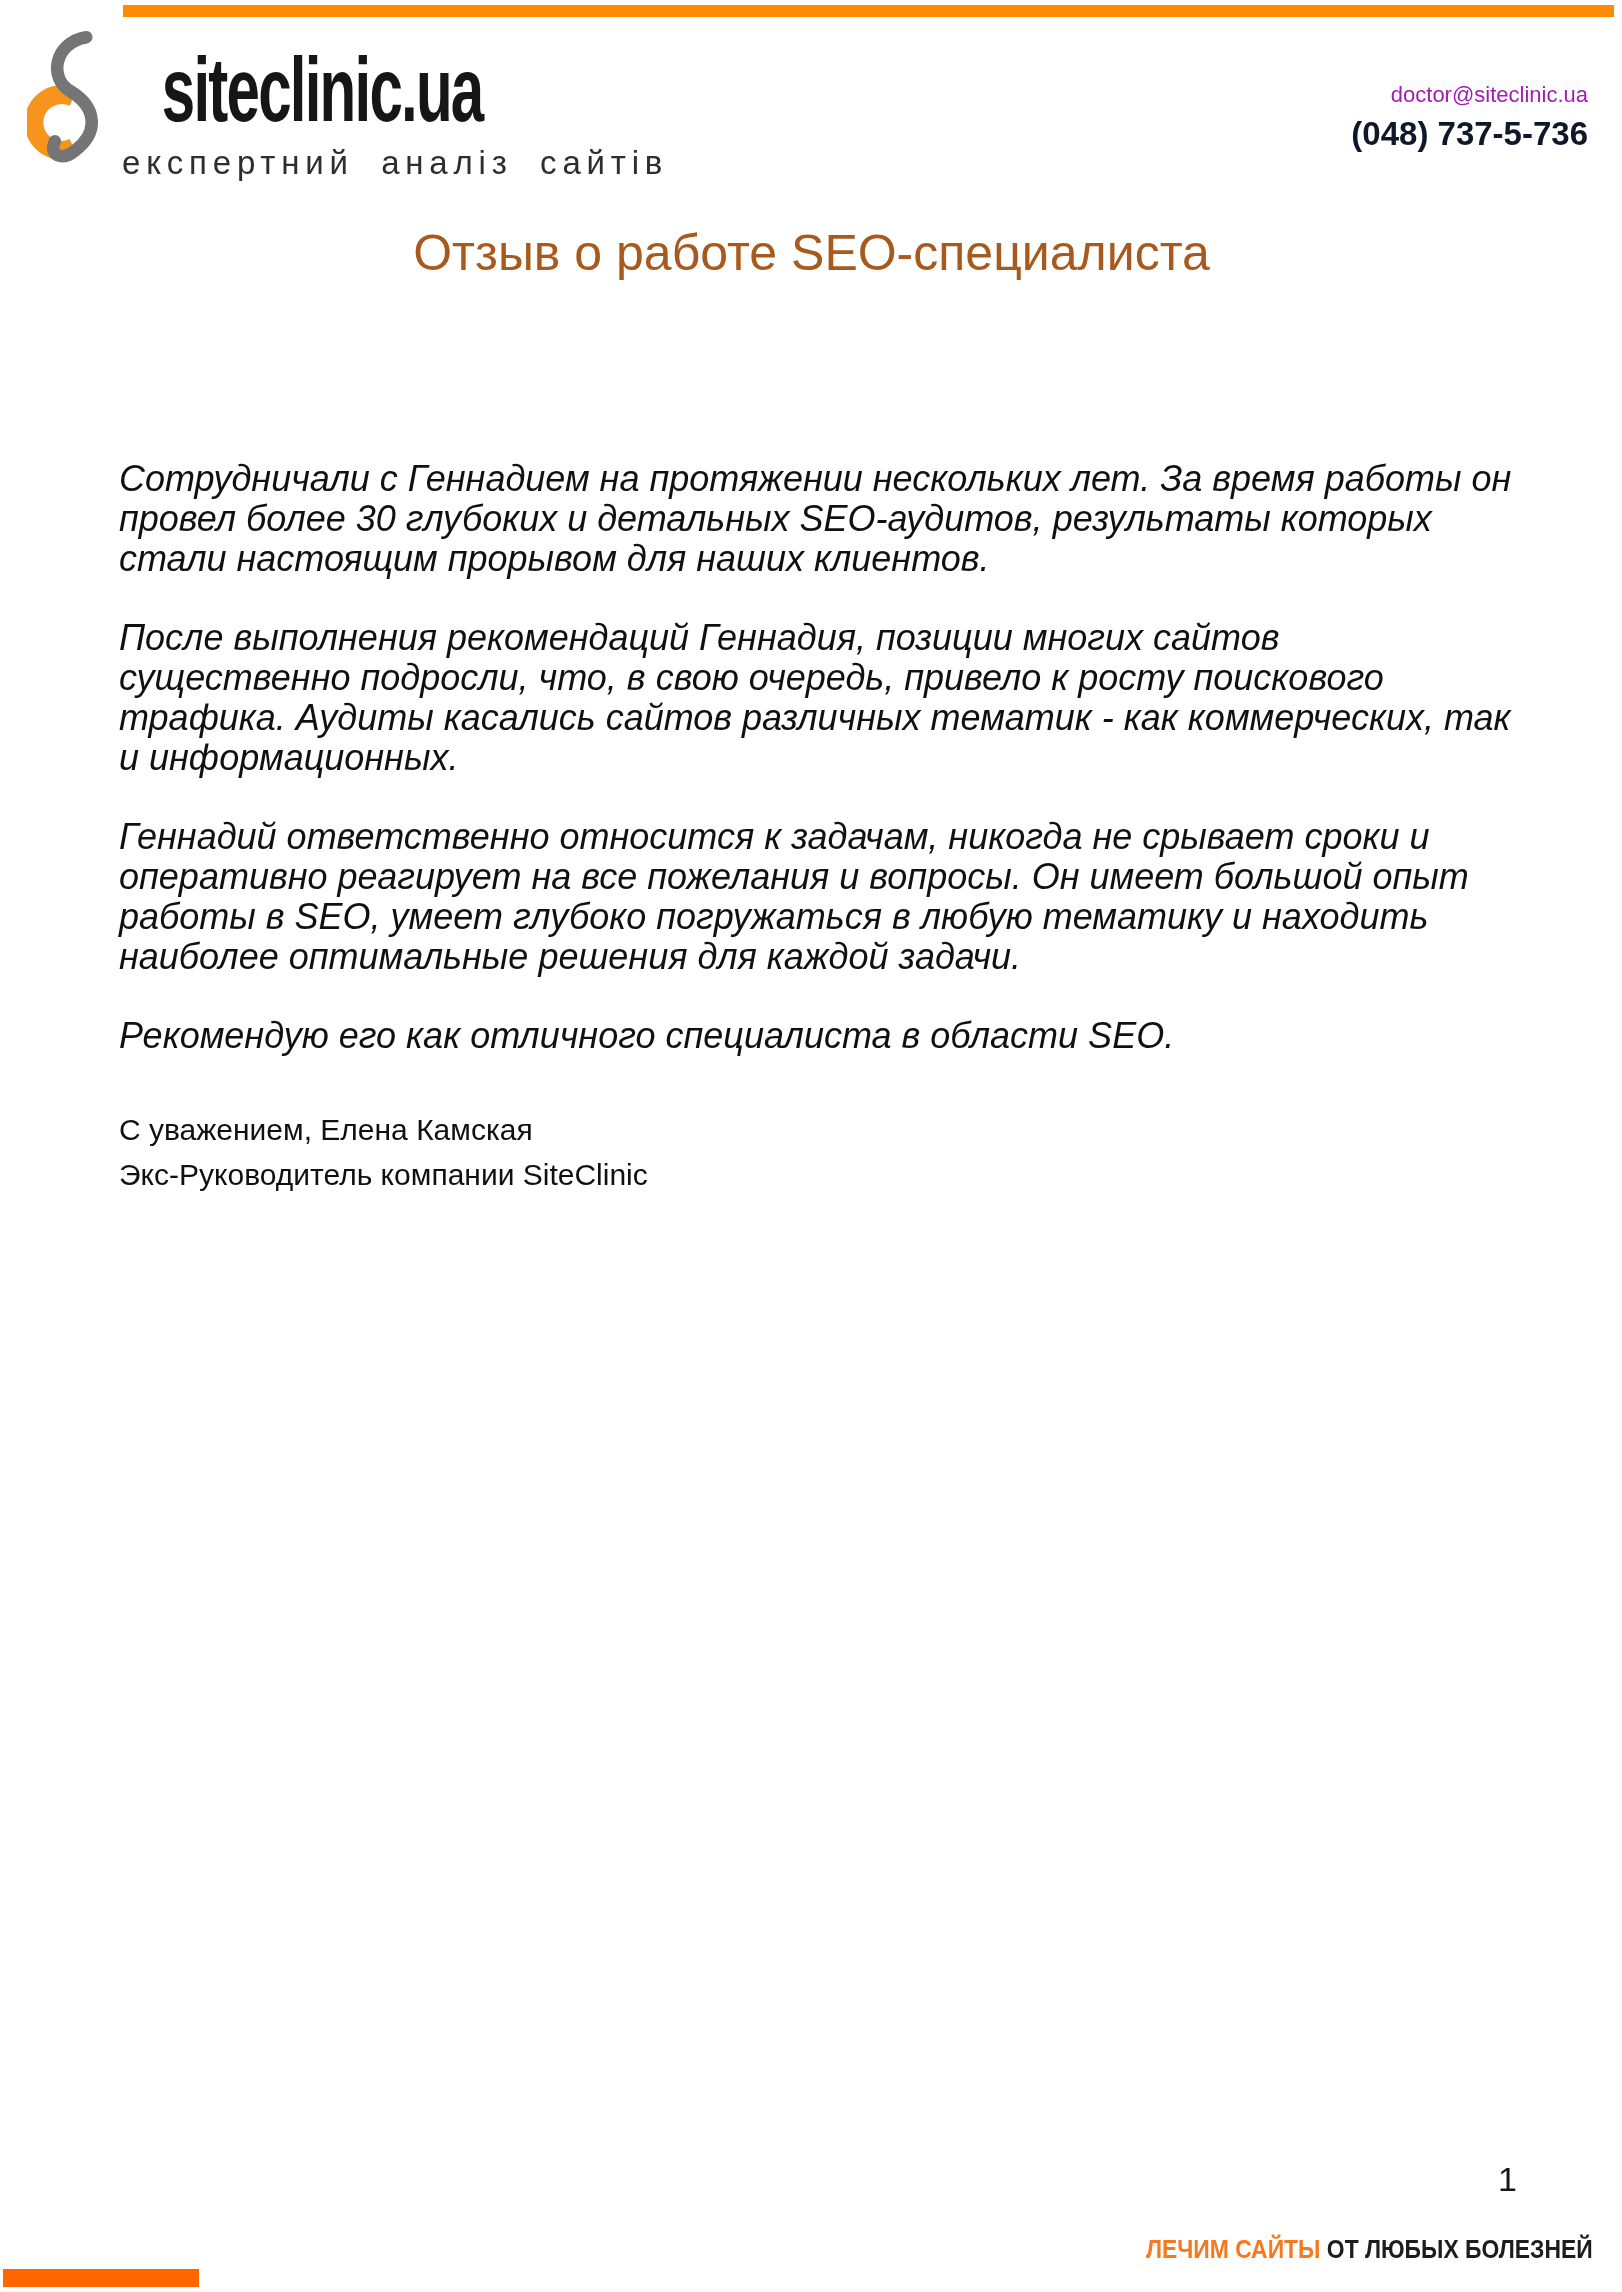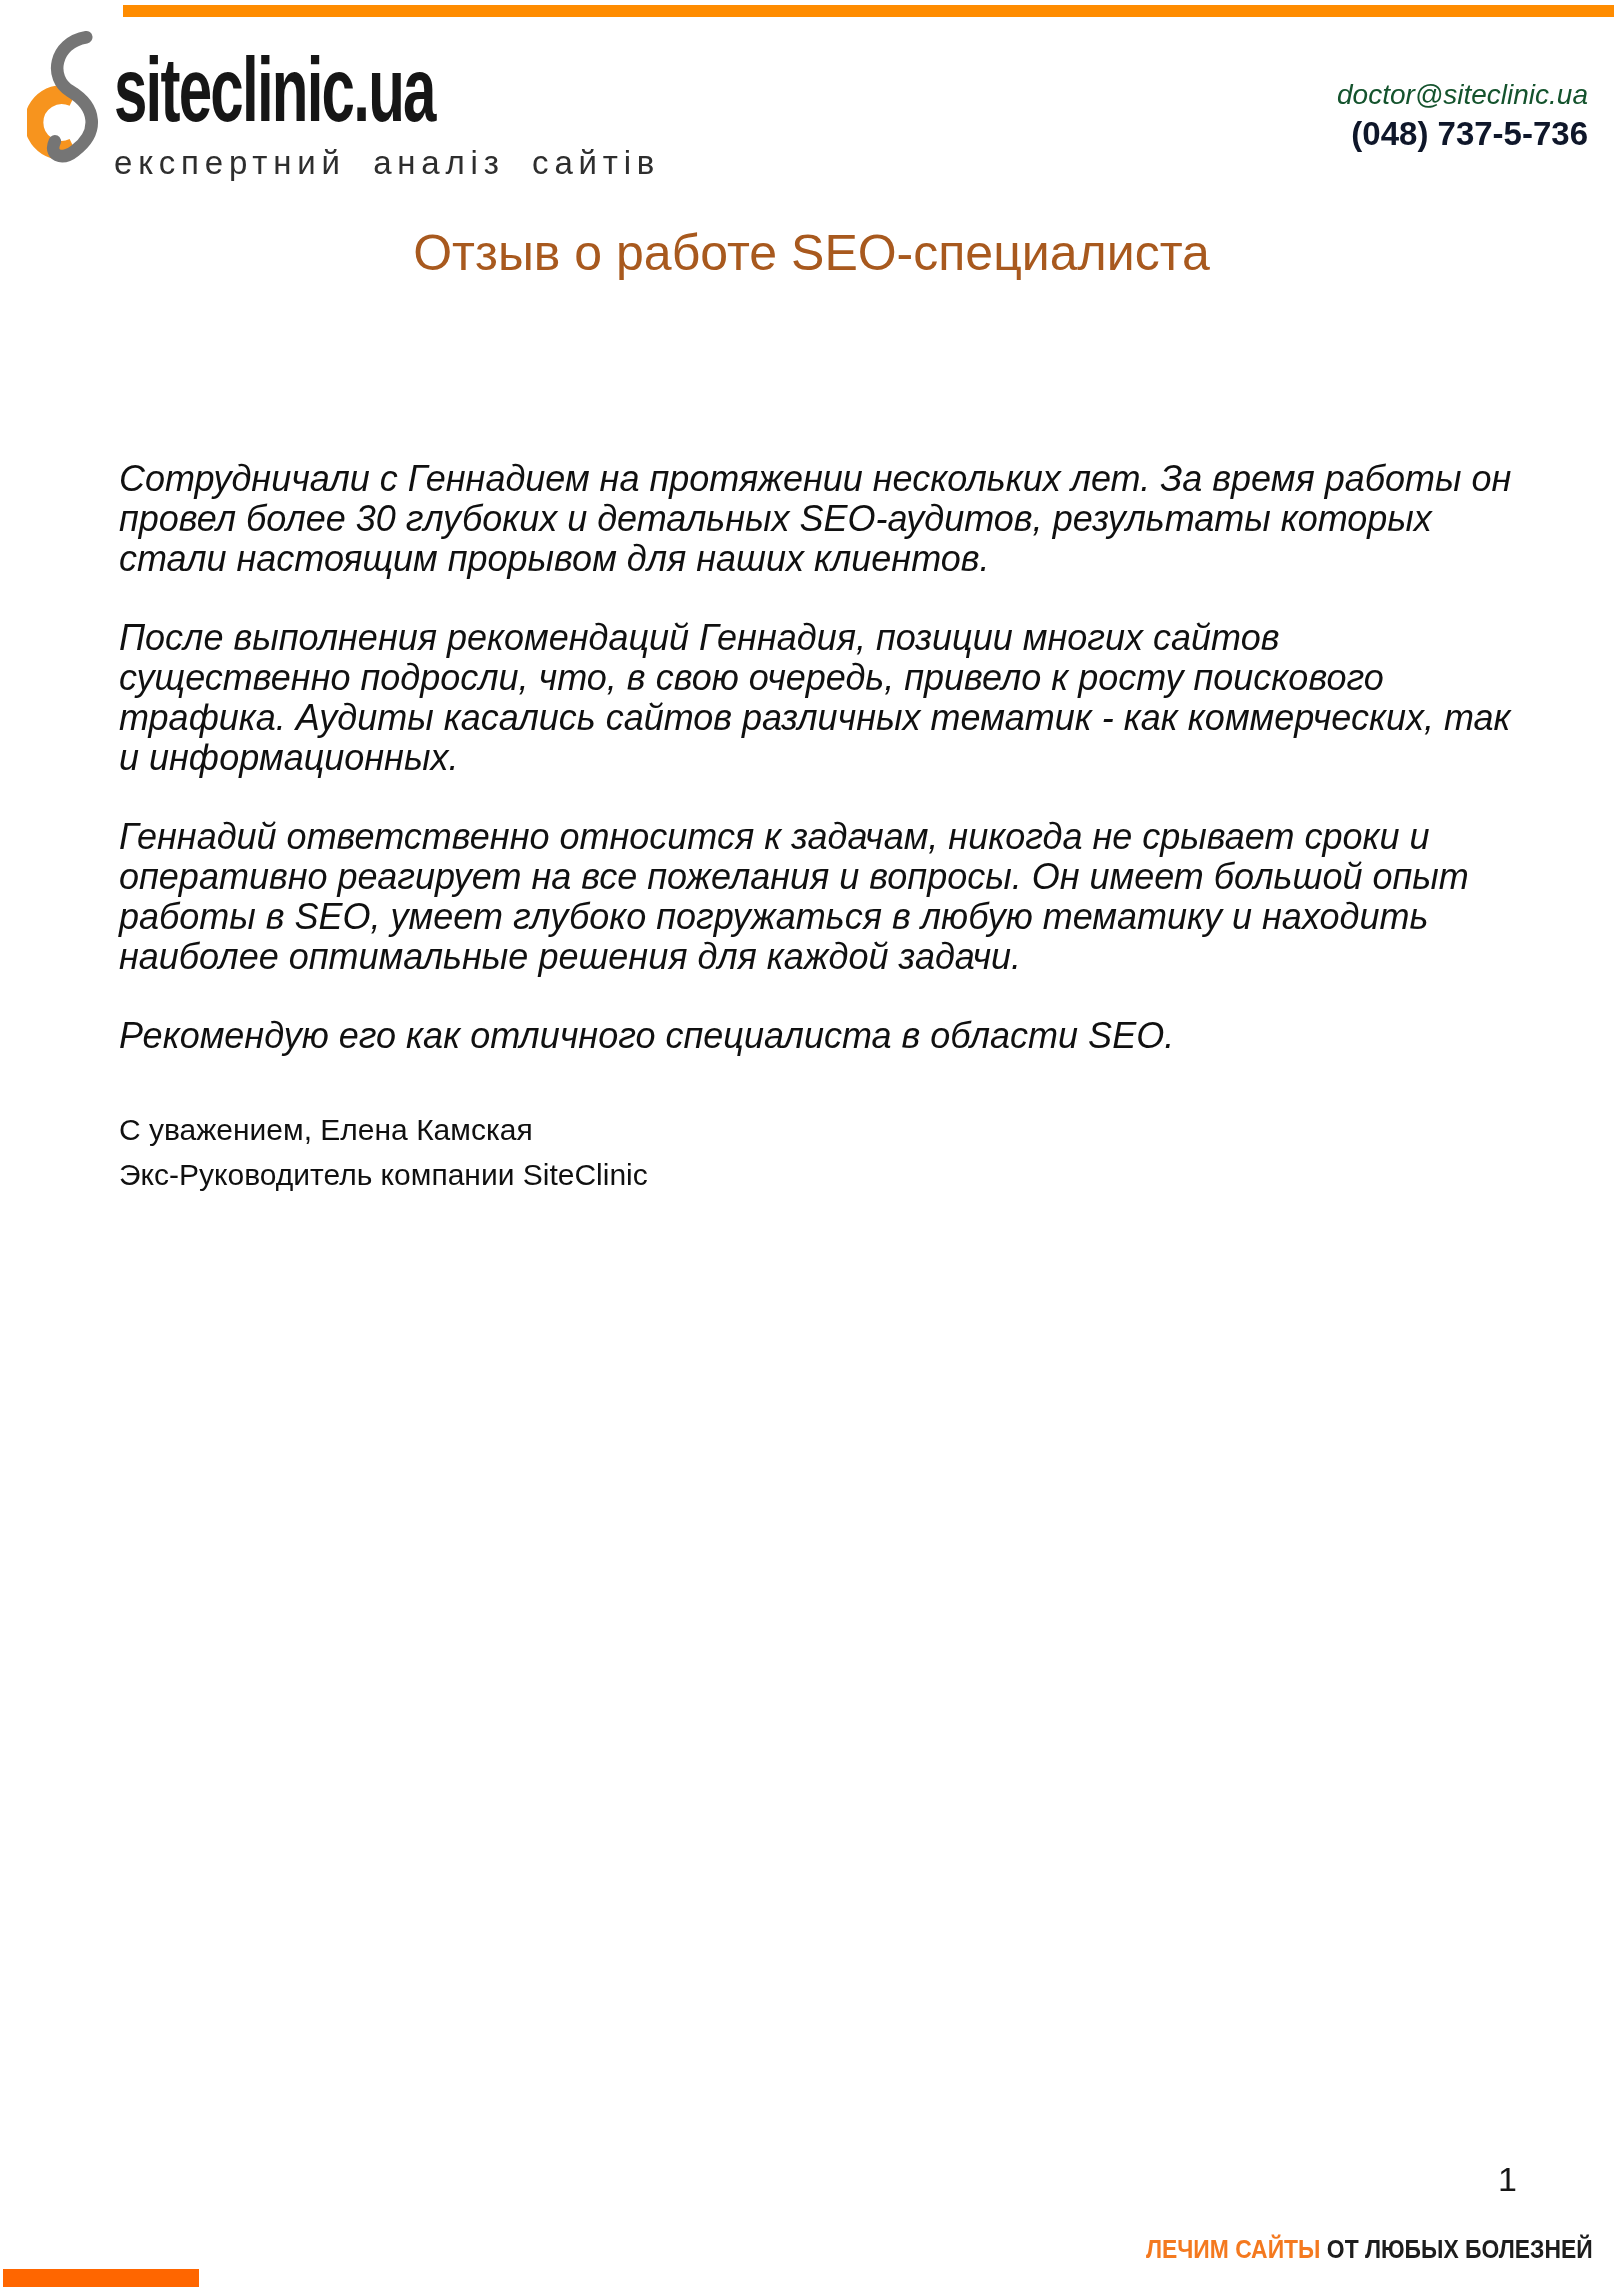--- a/index.html
+++ b/index.html
@@ -16,38 +16,38 @@
   .top-bar {
     position:absolute; left:123px; top:5.4px;
     width:1491px; height:11.6px;
     background:#FF8C00;
   }
   .logo {
     position:absolute; left:27px; top:30px;
     display:flex; align-items:flex-start;
   }
   .logo-mark { width:79px; height:140px; flex:0 0 auto; }
-  .logo-textcol { margin-left:8px; padding-top:14.3px; }
+  .logo-textcol { margin-left:16px; padding-top:14.3px;text-align:right; }
   .logo-brand {
     font-size:91px; font-weight:bold; color:#161616;
     letter-spacing:-2.7px; line-height:1;
     transform:scaleX(0.66); transform-origin:left top;
     white-space:nowrap;
   }
   .logo-tagline {
     margin-top:9px;
     font-size:33px; color:#2e2e2e;
     letter-spacing:5.8px; word-spacing:12.5px;
     white-space:nowrap;
   }
   .contact {
     position:absolute; right:35px; top:77px;
     text-align:right;
   }
-  .contact-email { font-size:28px; color:#14532d; line-height:36px;font-style:italic; }
+  .contact-email { font-size:22px; color:#a21caf; line-height:36px; }
   .contact-phone { font-size:33px; color:#0f172a; font-weight:bold; line-height:41px; }
 
   
   .letter-title {
     position:absolute; left:0; top:208px; width:100%;
     text-align:center;
     color:#A8591E;
     font-size:50px; line-height:90px;
     font-weight:normal;
   }

